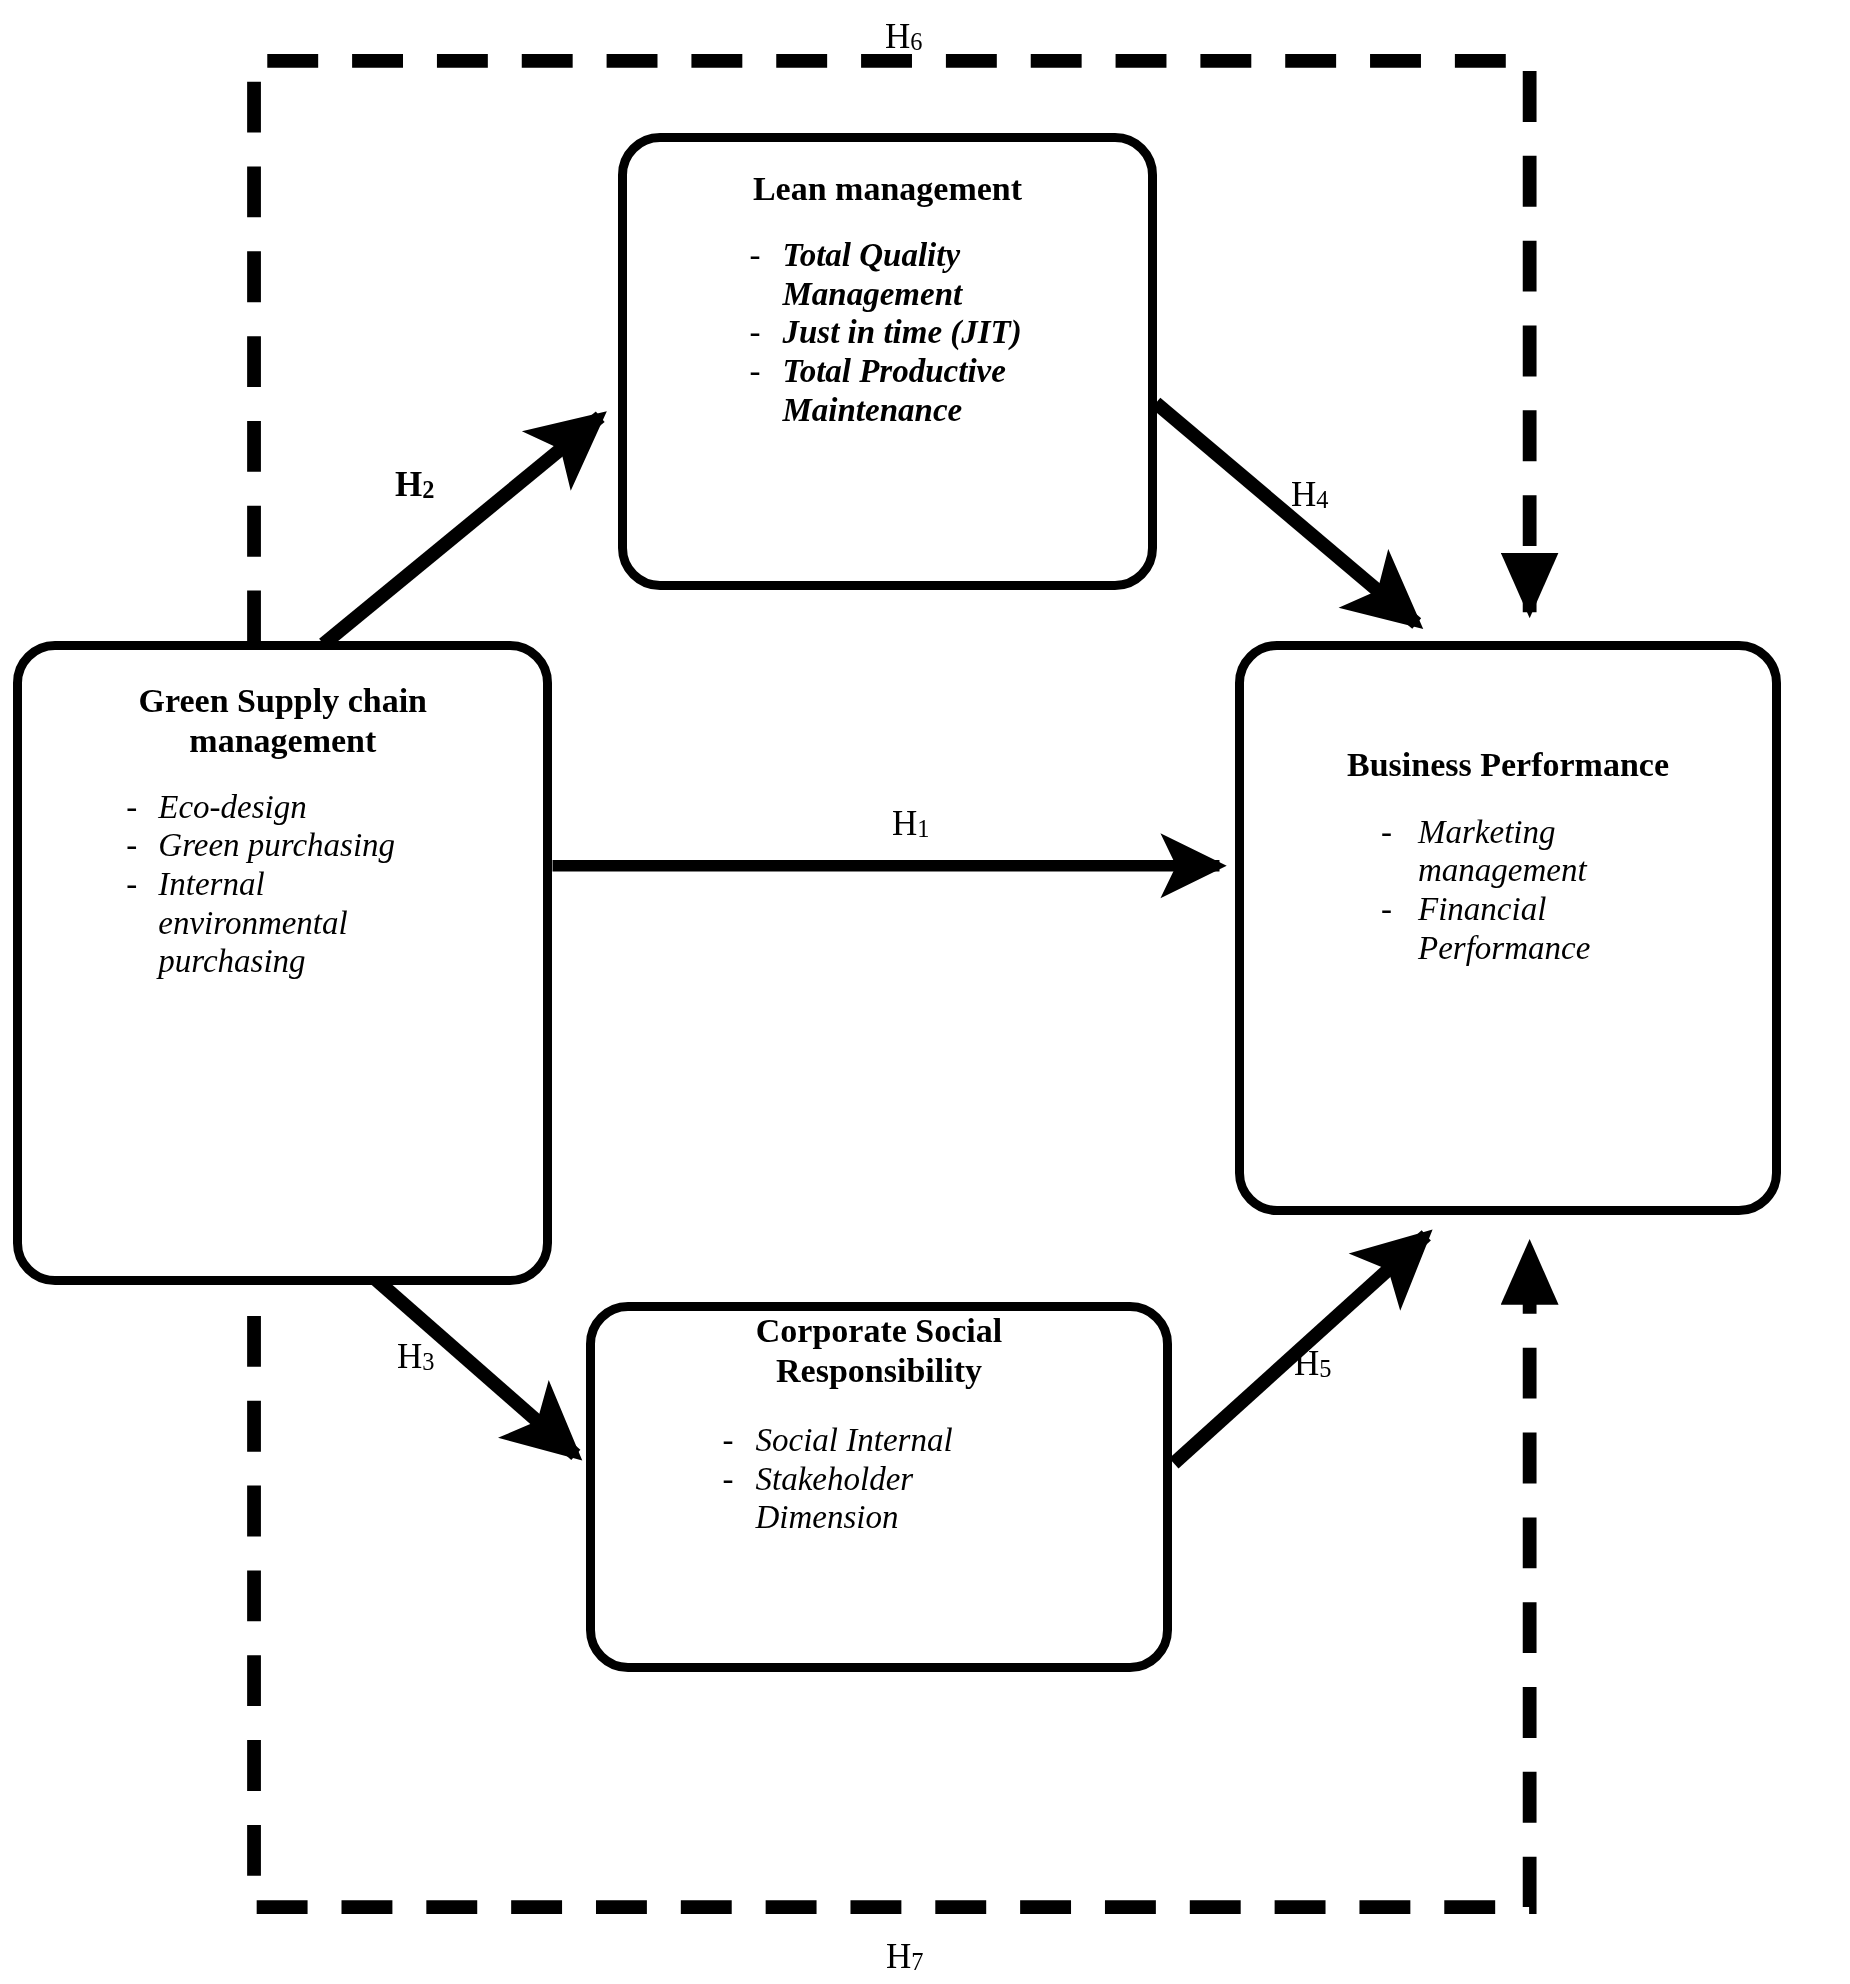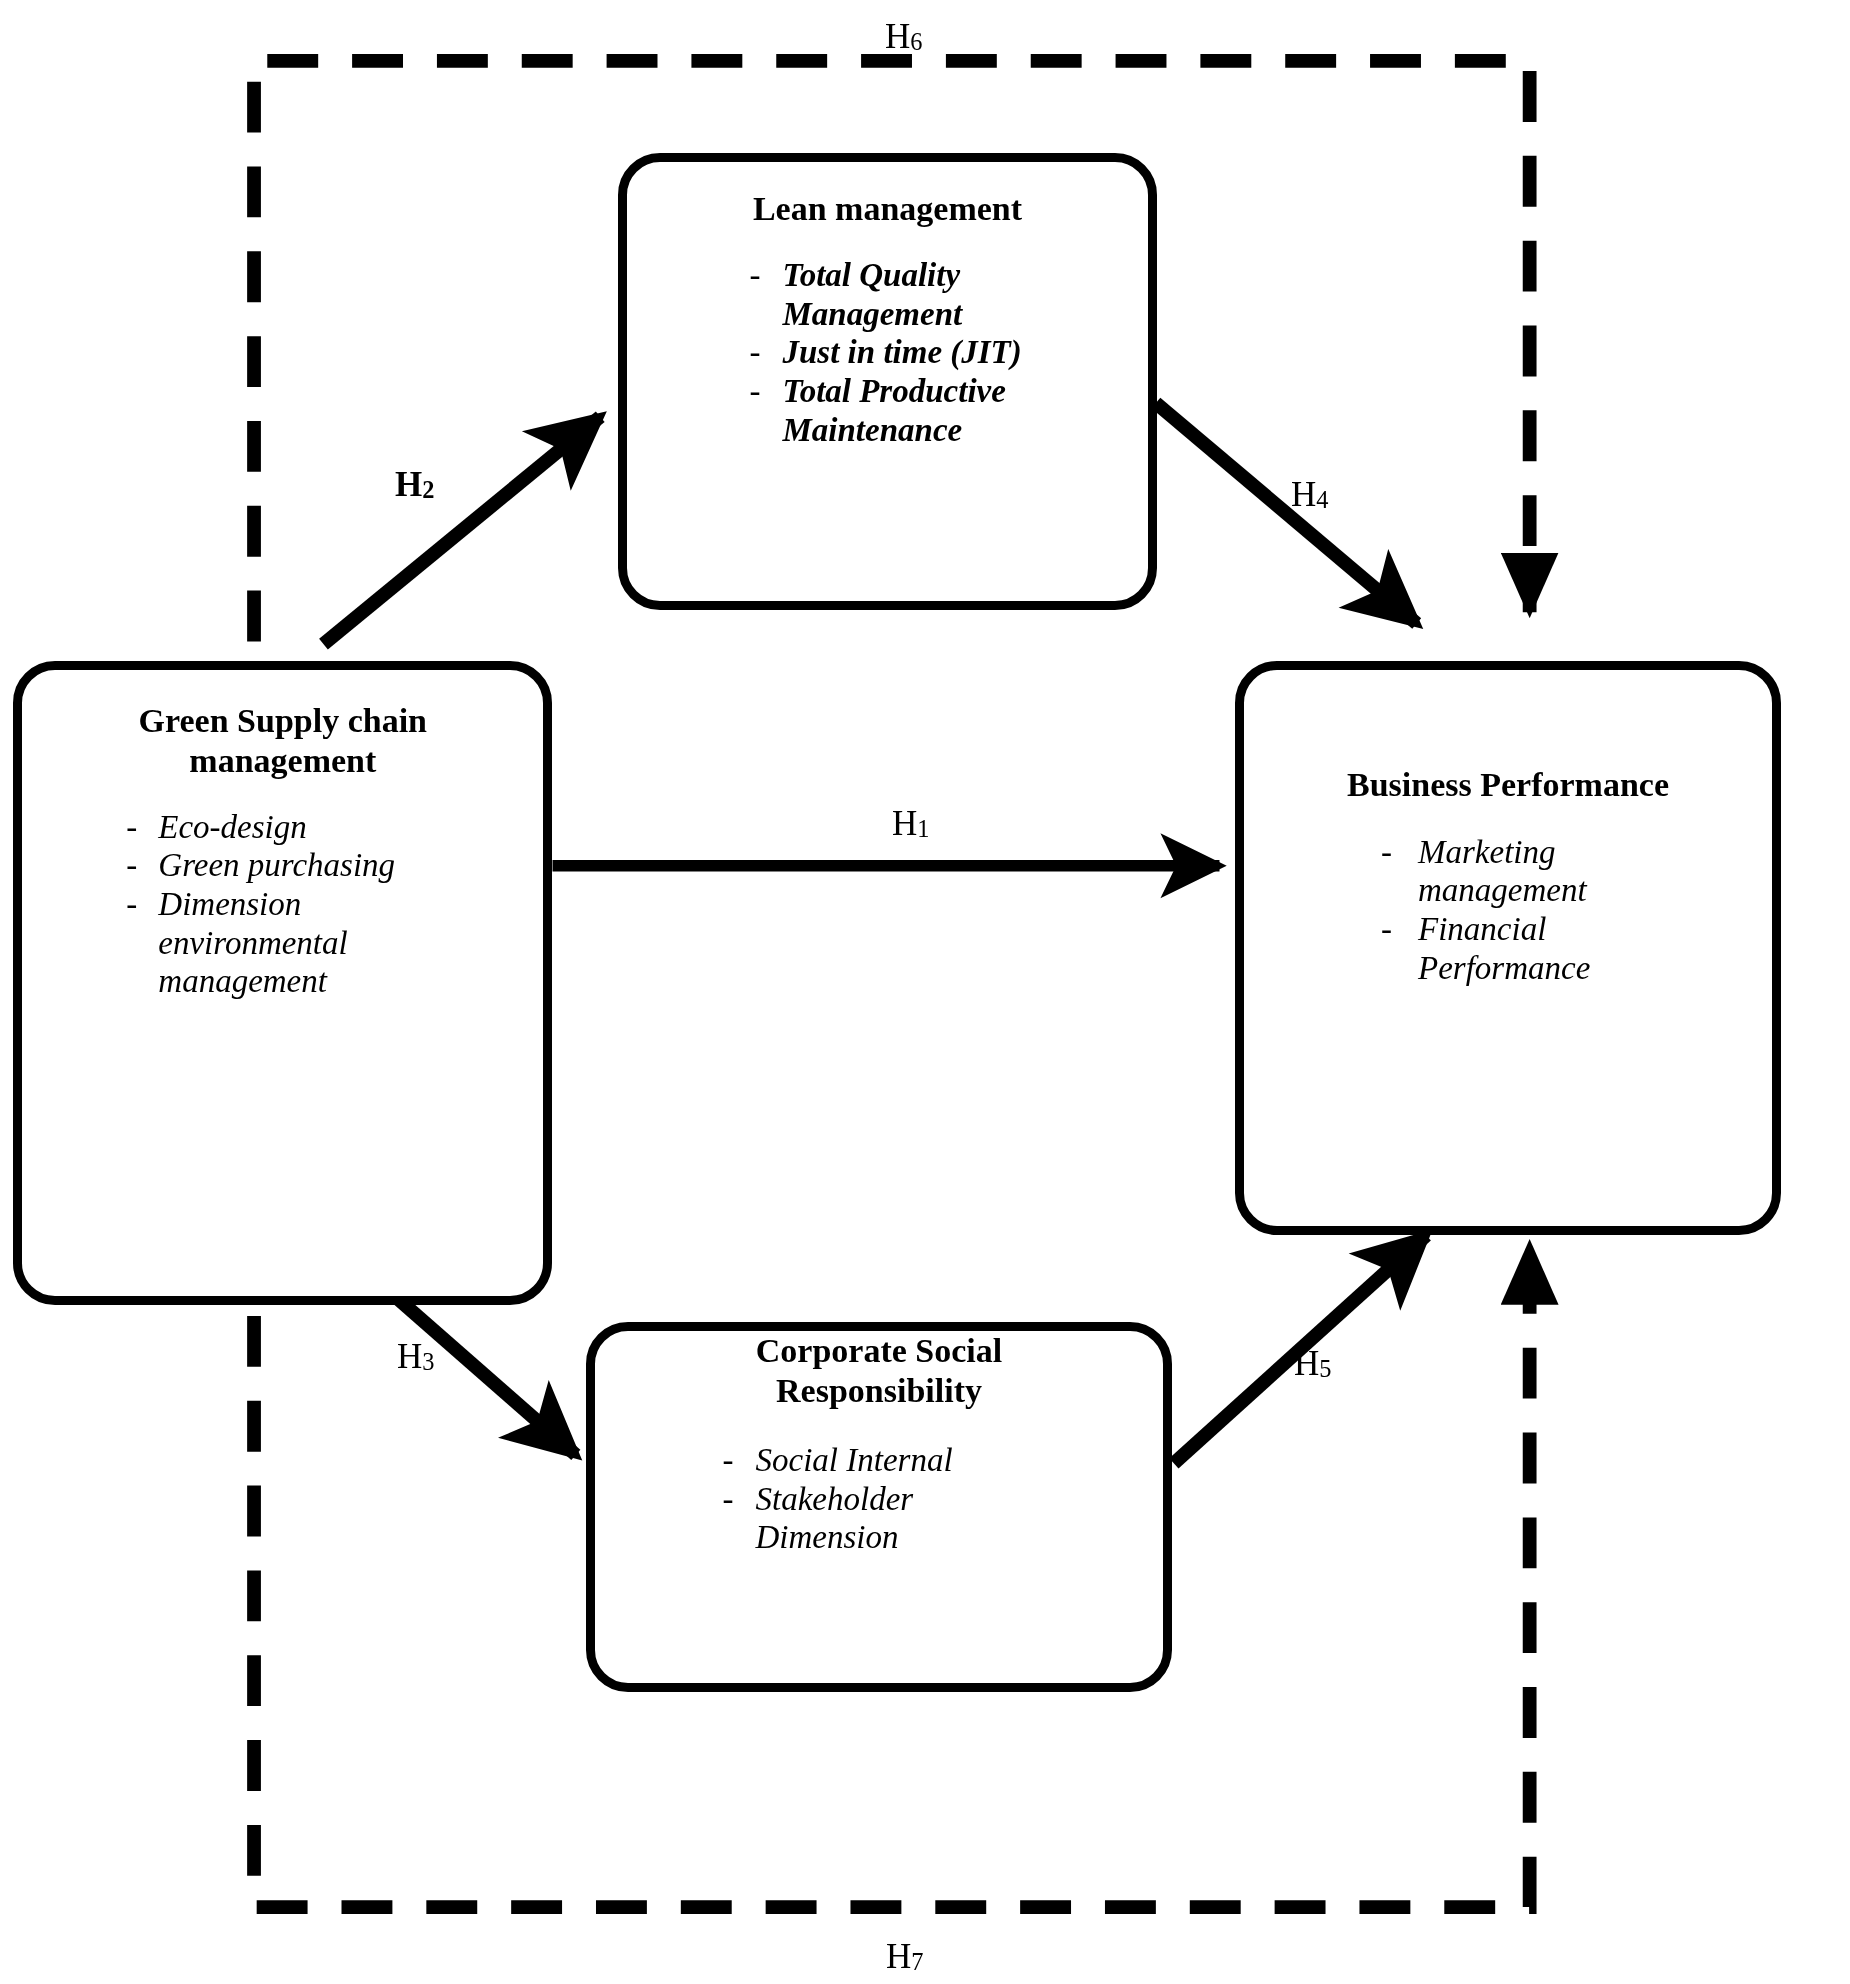--- a/index.html
+++ b/index.html
@@ -30,21 +30,20 @@
   .node {
     position: absolute;
     box-sizing: border-box;
     background: #ffffff;
     border: 9.5px solid #000000;
     border-radius: 42px;
     display: flex;
     flex-direction: column;
     align-items: center;
     z-index: 5;
-    margin-top: 20px;
   }
   .node .title {
     font-weight: bold;
     text-align: center;
     line-height: 1.18;
     color: #000000;
   }
   .node ul.items {
     list-style: none;
     margin: 0;
@@ -200,21 +199,21 @@
       <li>
         <span class="dash">-</span>
         <span class="txt">Eco-design</span>
       </li>
       <li>
         <span class="dash">-</span>
         <span class="txt">Green purchasing</span>
       </li>
       <li>
         <span class="dash">-</span>
-        <span class="txt">Dimension environmental management</span>
+        <span class="txt">Internal environmental purchasing</span>
       </li>
     </ul>
   </div>
 
   <div class="node" id="node-bp">
     <div class="title">Business Performance</div>
     <ul class="items">
       <li>
         <span class="dash">-</span>
         <span class="txt">Marketing management</span>

